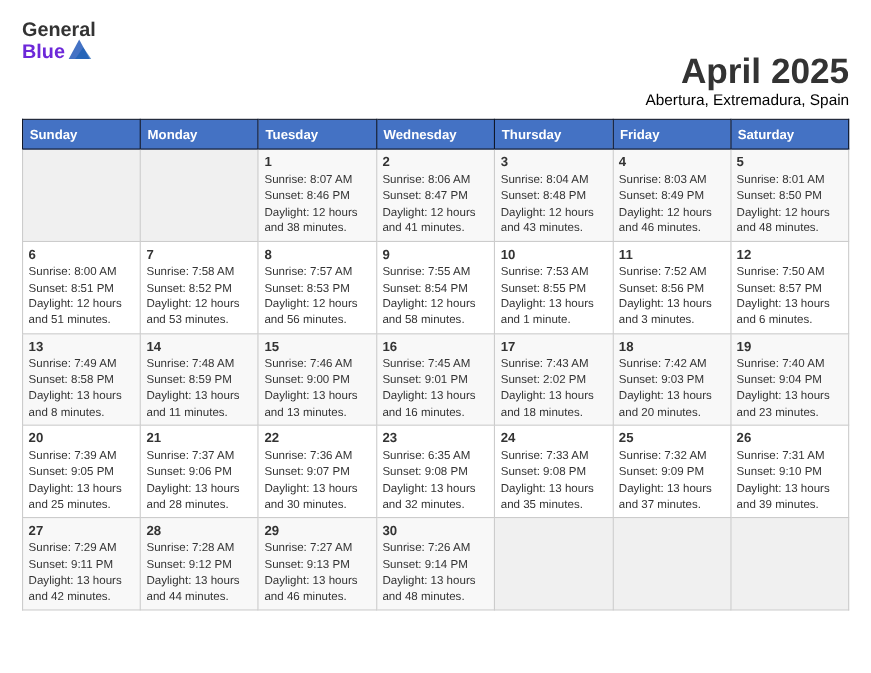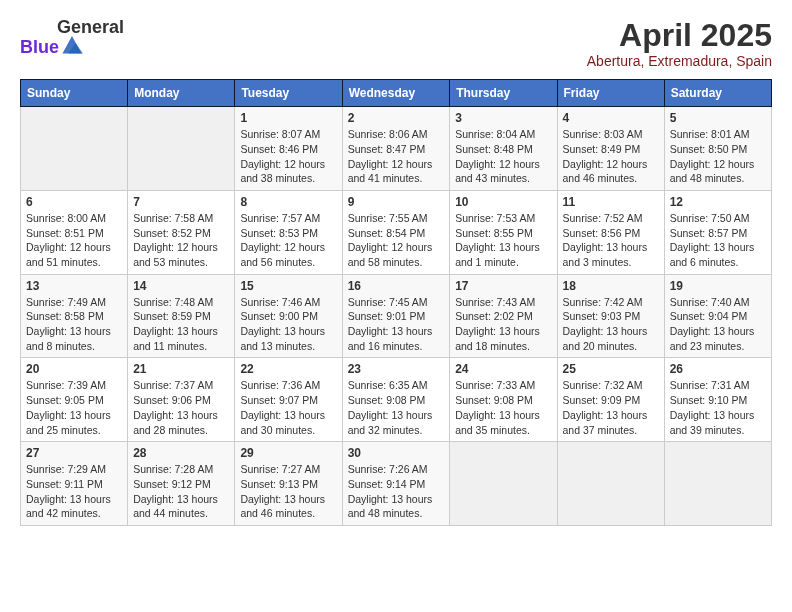--- a/index.html
+++ b/index.html
@@ -28,45 +28,45 @@
     }
     .logo-text {
       display: flex;
       flex-direction: column;
       line-height: 1.1;
     }
     .logo-general {
       font-size: 18px;
       font-weight: bold;
       color: #333;
-      margin-left: 37px;
     }
     .logo-blue {
       font-size: 18px;
       font-weight: bold;
       color: #6d28d9;
     }
     .logo-icon {
       width: 22px;
       height: 22px;
       margin-left: 2px;
       margin-top: -8px;
     }
     .title-block {
       text-align: right;
     }
     .month-title {
       font-size: 32px;
       font-weight: bold;
       color: #333;
       line-height: 1.1;
+      margin-top: 29px;
     }
     .location {
       font-size: 14px;
-      color: #7f1d1d;
+      color: #000000;
     }
     .calendar {
       width: 100%;
       border-collapse: collapse;
       font-size: 11px;
     }
     .calendar thead tr th {
       background-color: #4472c4;
       color: #fff;
       text-align: left;

